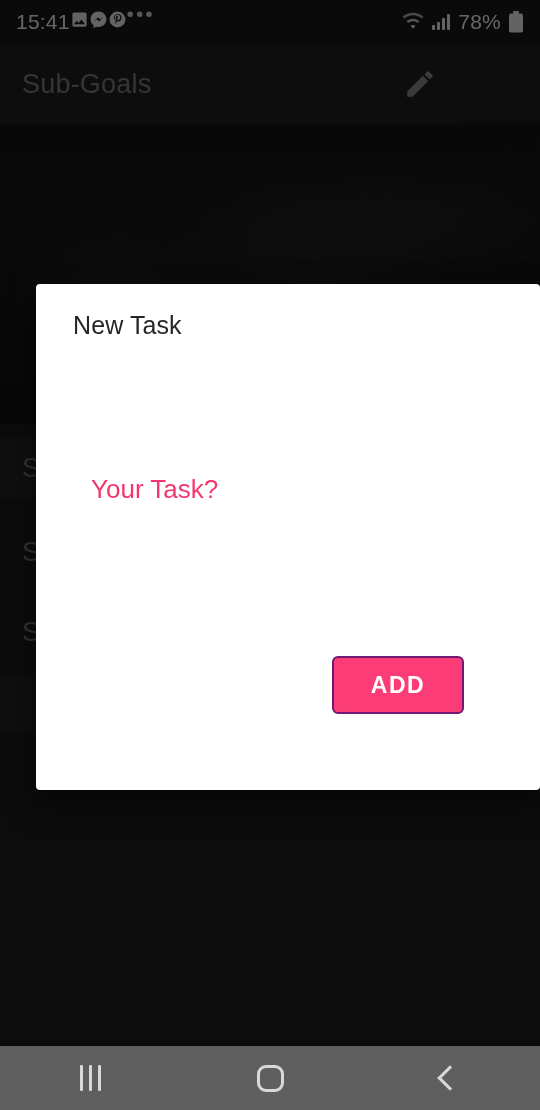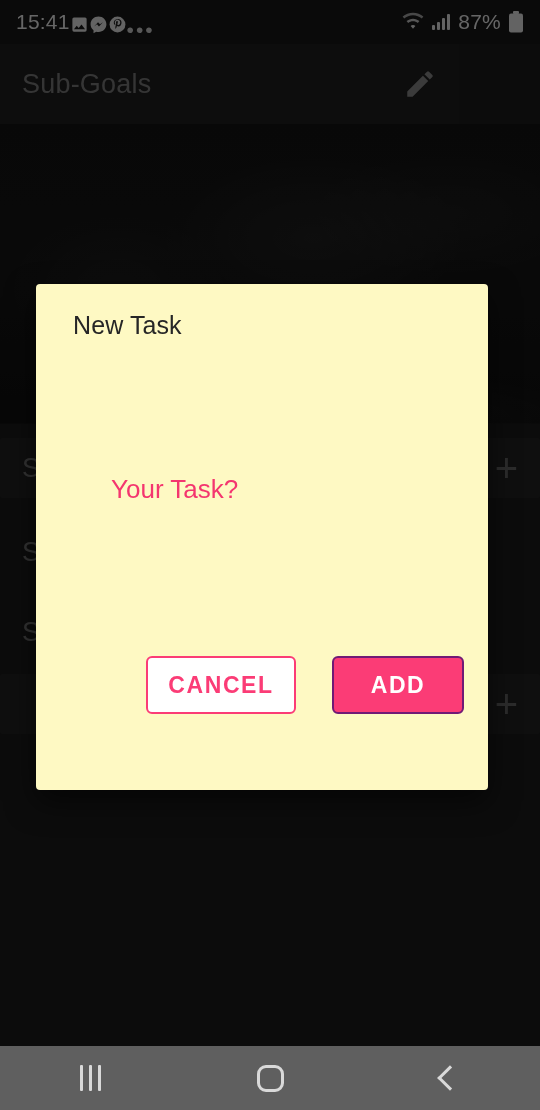--- a/index.html
+++ b/index.html
@@ -20,21 +20,21 @@
 
   
   .statusbar {
     position:absolute; top:0; left:0;
     width:540px; height:44px;
     background:#151515;
     display:flex; align-items:center;
     padding:0 16px;
     z-index:5;
   }
-  .sb-left { display:flex; align-items:flex-end; }
+  .sb-left { display:flex; align-items:flex-start; }
   .sb-right { margin-left:auto; display:flex; align-items:center; gap:7px; }
   .sb-clock {
     color:#d6d6d6; font-size:21px; letter-spacing:0.2px;
     font-family:"Liberation Sans", sans-serif;
   }
   .sb-pct { color:#d6d6d6; font-size:21px; letter-spacing:0.2px; }
   .sb-ico { display:inline-flex; align-items:center; justify-content:center; }
   .sb-dots { color:#b9b9b9; font-size:21px; letter-spacing:2px; line-height:8px; }
 
   
@@ -98,41 +98,40 @@
     position:absolute; top:0; left:0;
     width:540px; height:1046px;
     background:rgba(0,0,0,0.52);
     z-index:6;
   }
 
   
   .dialog {
     position:absolute;
     left:36px; top:284px;
-    width:452px; height:506px;
-    background:#fef9c3;
+    width:504px; height:506px;
+    background:#ffffff;
     border-radius:4px;
     box-shadow:0 12px 30px rgba(0,0,0,0.55);
     z-index:10;
     overflow:hidden;
   }
   .dialog-title {
     position:absolute; left:37px; top:27px;
     color:#262626; font-size:25px; font-weight:400;
     letter-spacing:0.1px;
   }
 
   .field {
     position:absolute; left:55px;
     width:430px;
     color:#f4366f;
     font-size:26px; font-weight:400;
     white-space:nowrap;
     overflow:hidden;
-    margin-left:20px;
   }
   .field-task { top:190px; }
   .field-count { top:263px; }
 
   .dialog-actions {
     position:absolute; left:0; top:372px;
     width:468px;
     display:flex; align-items:center; justify-content:flex-end;
     gap:36px;
     padding:0 40px 0 0;
@@ -266,40 +265,39 @@
         </svg>
       </span>
       <span class="sb-ico">
         <svg width="20" height="18" viewBox="0 0 20 18" fill="#cfcfcf">
           <rect x="1" y="12" width="3" height="5" rx="1"></rect>
           <rect x="6" y="9" width="3" height="8" rx="1"></rect>
           <rect x="11" y="5" width="3" height="12" rx="1"></rect>
           <rect x="16" y="1" width="3" height="16" rx="1"></rect>
         </svg>
       </span>
-      <span class="sb-pct">87%</span>
+      <span class="sb-pct">78%</span>
       <span class="sb-ico">
         <svg width="16" height="22" viewBox="0 0 16 22" fill="#cfcfcf">
           <rect x="5" y="0" width="6" height="3" rx="1"></rect>
           <rect x="1" y="2.5" width="14" height="19" rx="2"></rect>
         </svg>
       </span>
     </span>
   </div>
 
   <div class="scrim"></div>
 
   <div class="dialog">
     <div class="dialog-title">New Task</div>
 
     <div class="field field-task">Your Task?</div>
 
 
     <div class="dialog-actions">
-      <div class="btn btn-cancel">CANCEL</div>
       <div class="btn btn-add">ADD</div>
     </div>
   </div>
 
   <div class="navbar">
     <div class="nav-btn">
       <span class="nav-recents">
         <i></i>
           <i></i>
           <i></i>

